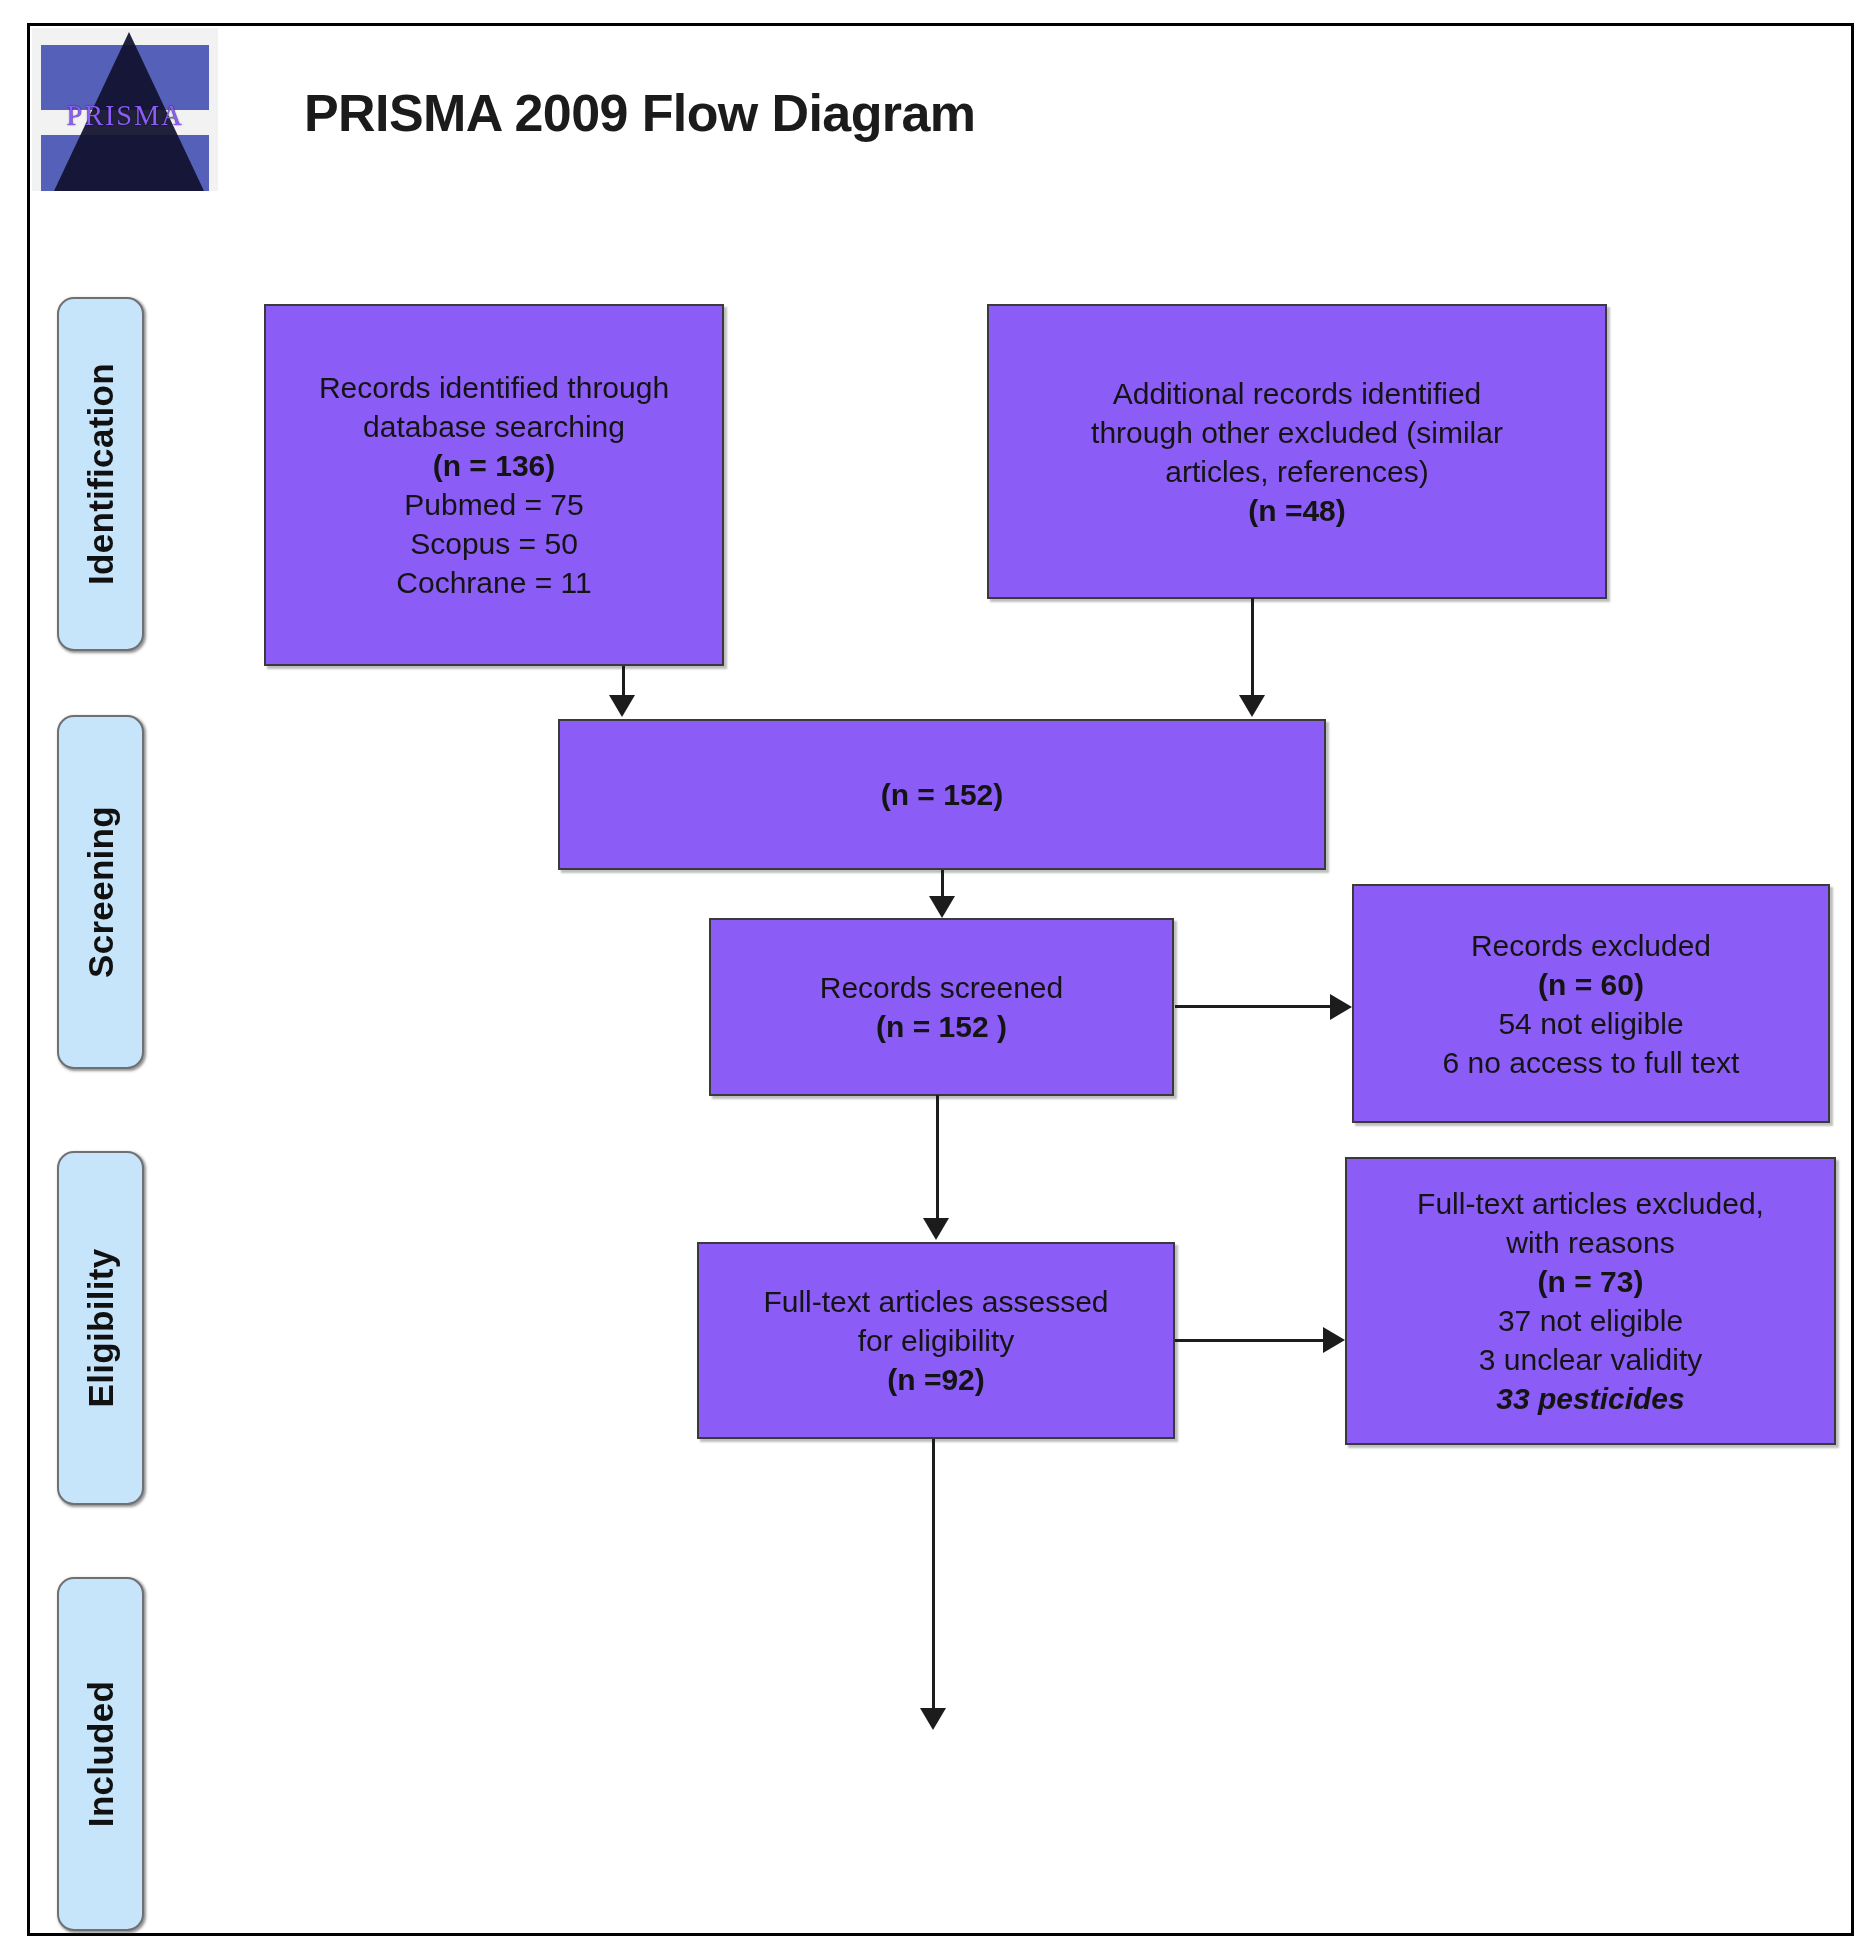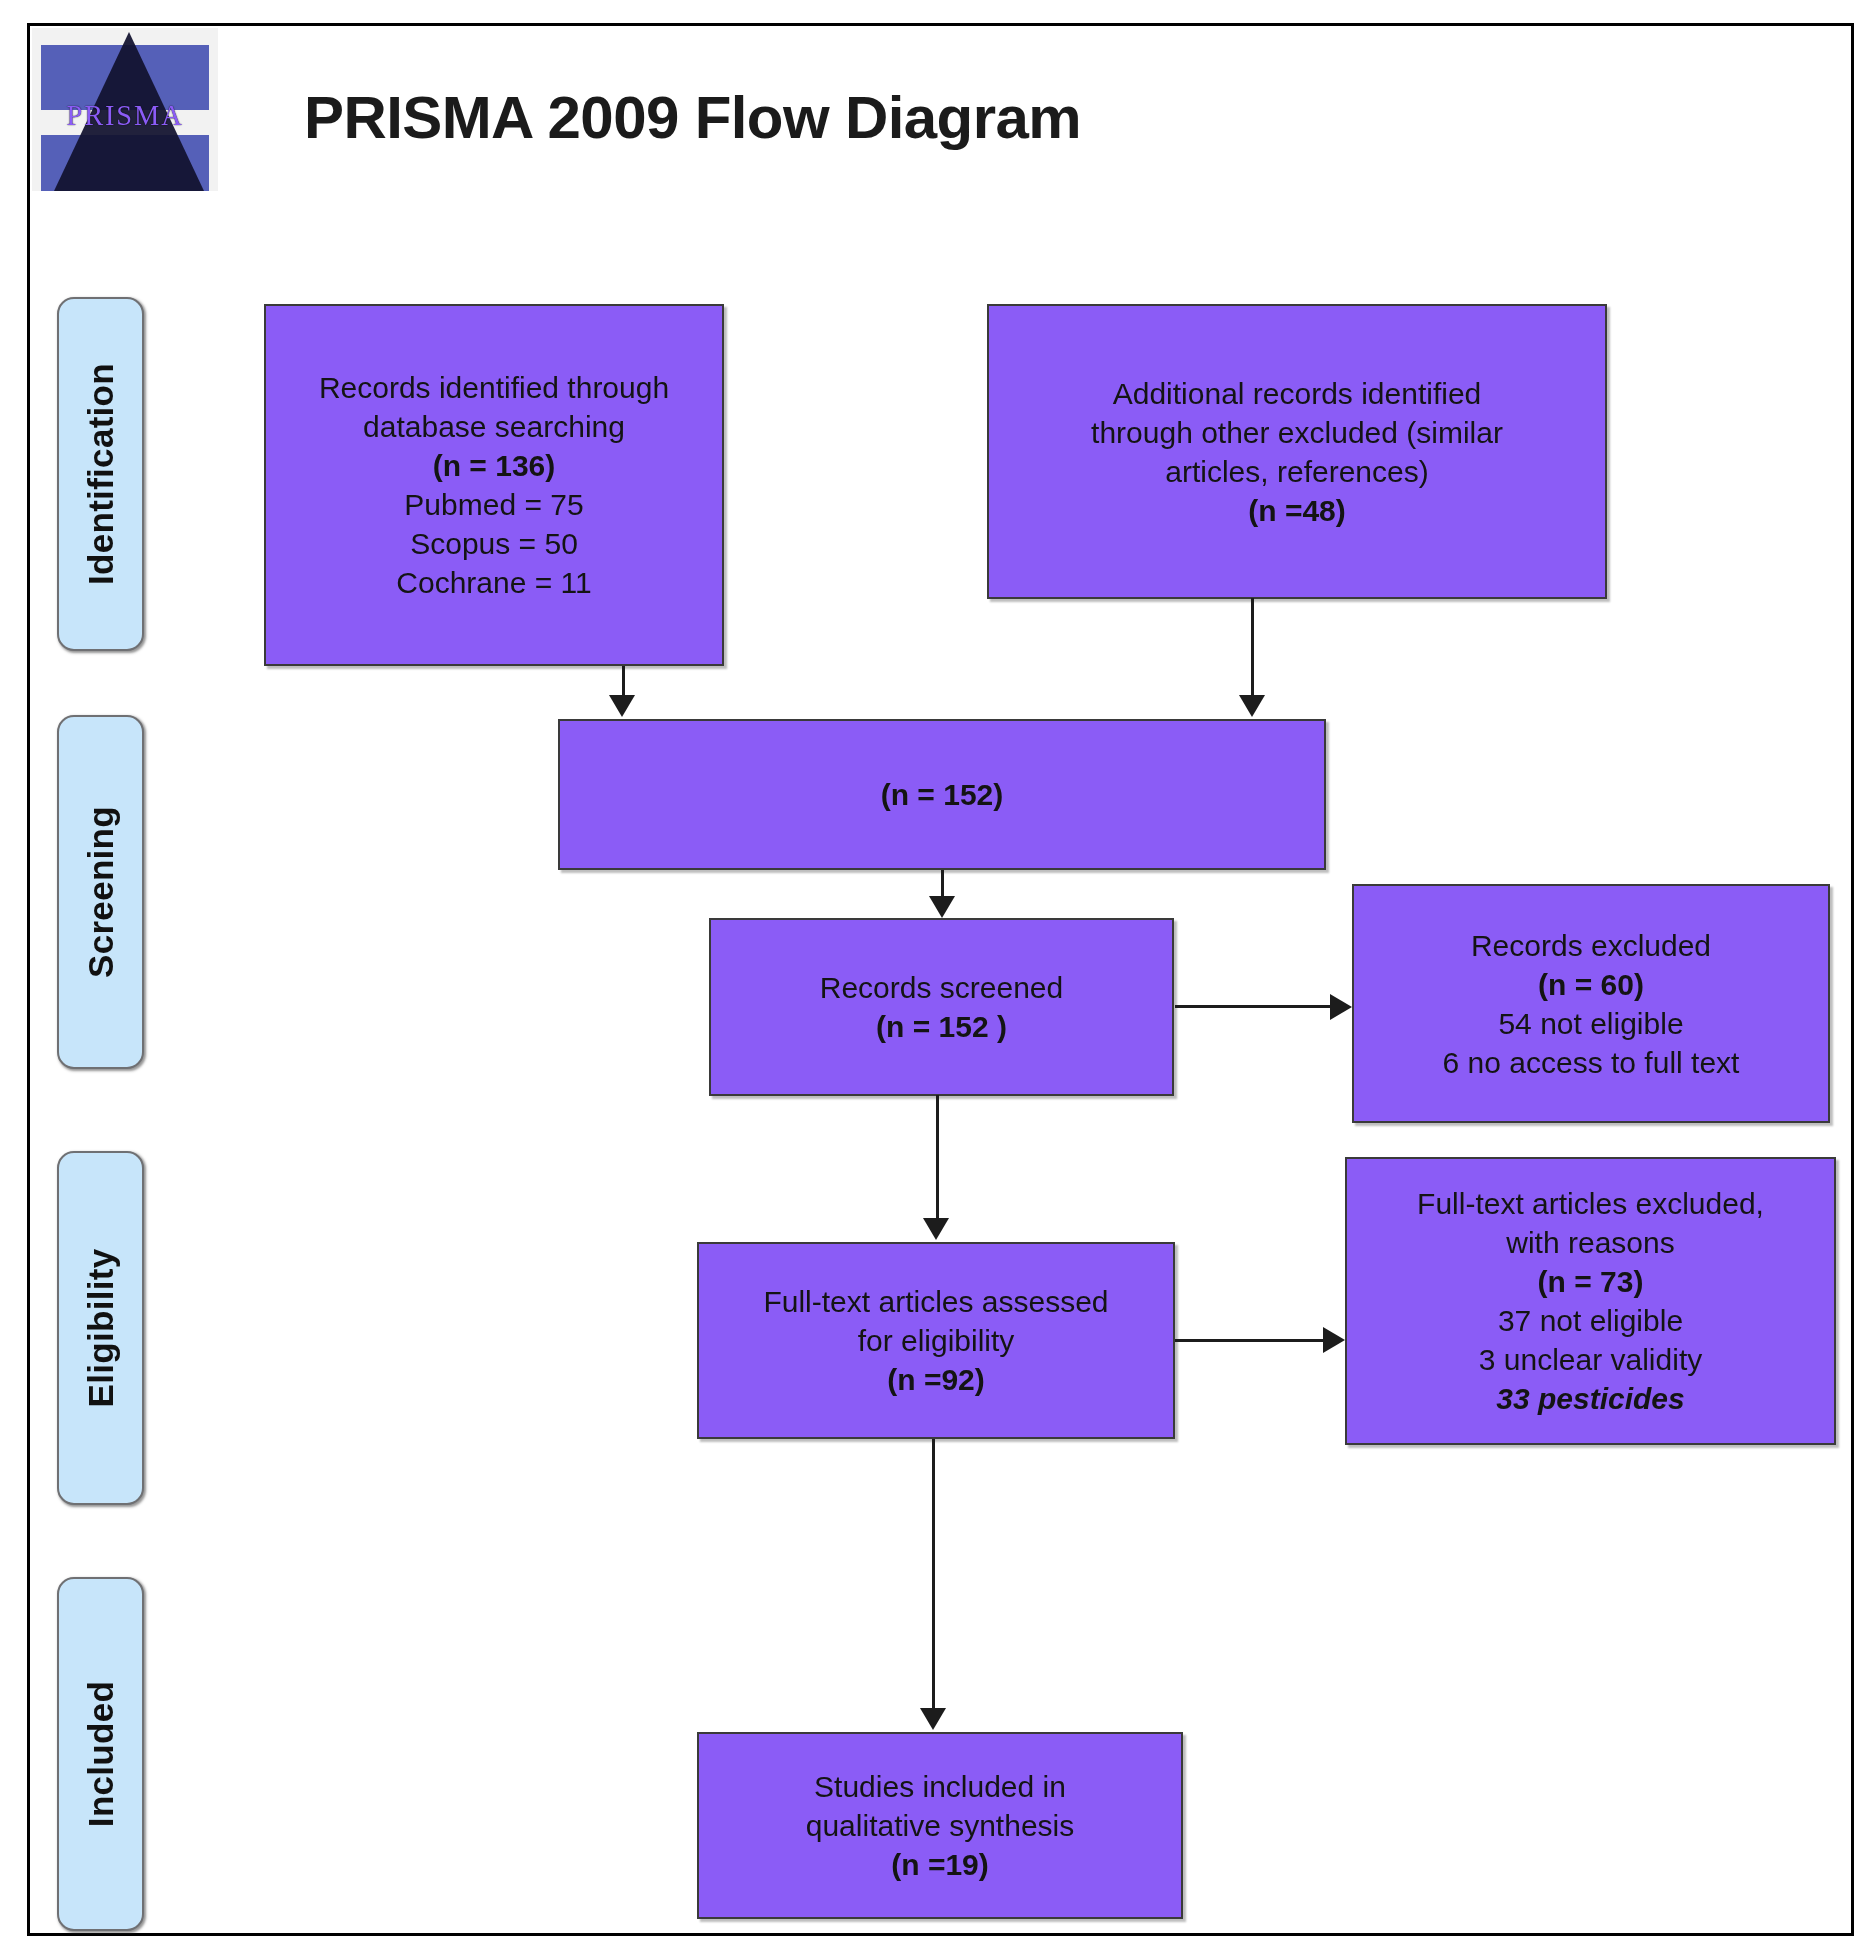--- a/index.html
+++ b/index.html
@@ -71,21 +71,21 @@
     color: #8b5cf6;
     font-family: "Liberation Serif", serif;
     text-shadow: 0 0 1.3px #000;
   }
 
   
   .page-title {
     position: absolute;
     left: 304px;
     top: 83px;
-    font-size: 60px;
+    font-size: 52px;
     font-weight: bold;
     color: #1b1b1b;
     letter-spacing: -0.6px;
     white-space: nowrap;
   }
 
   
   .stage-tab {
     position: absolute;
     left: 57px;
@@ -237,25 +237,20 @@
 
   <div class="flow-box" id="box-ftexcl">
     <div class="line">Full-text articles excluded,</div>
     <div class="line">with reasons</div>
     <div class="line bold">(n = 73)</div>
     <div class="line">37 not eligible</div>
     <div class="line">3 unclear validity</div>
     <div class="line ital">33 pesticides</div>
   </div>
 
-  <div class="flow-box" id="box-included">
-    <div class="line">Studies included in</div>
-    <div class="line">qualitative synthesis</div>
-    <div class="line bold">(n =19)</div>
-  </div>
 
   <div class="conn v" style="left:622px; top:666px; height:30px;"></div>
   <div class="arrowhead down" style="left:609px; top:695px;"></div>
 
   <div class="conn v" style="left:1251px; top:598px; height:97px;"></div>
   <div class="arrowhead down" style="left:1239px; top:695px;"></div>
 
   <div class="conn v" style="left:941px; top:870px; height:26px;"></div>
   <div class="arrowhead down" style="left:929px; top:896px;"></div>
 

